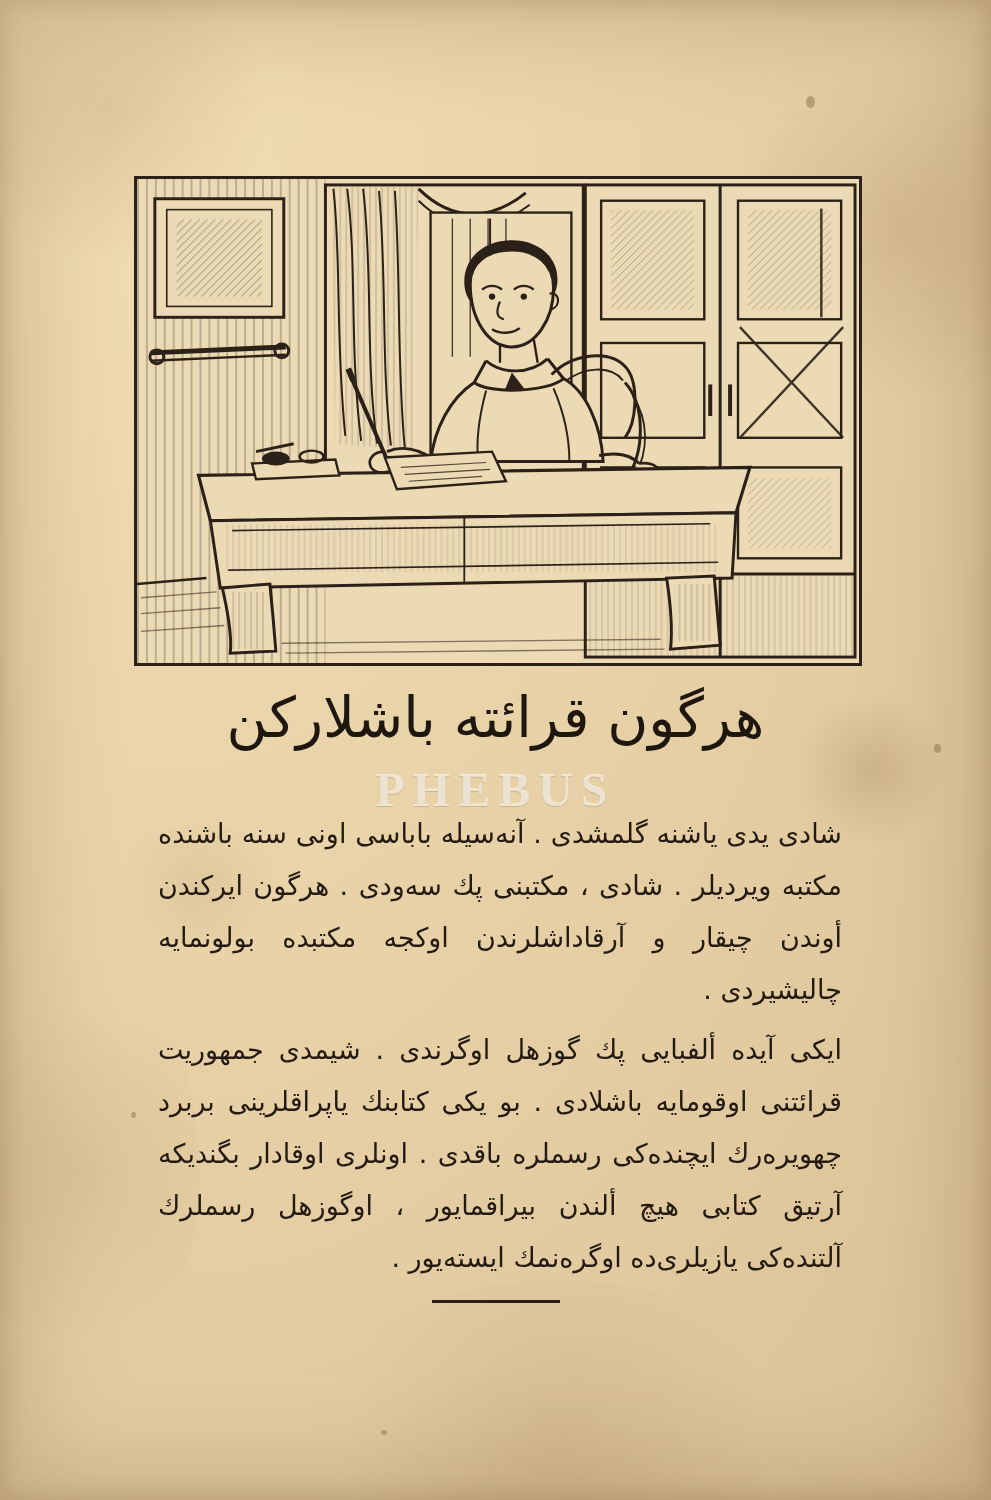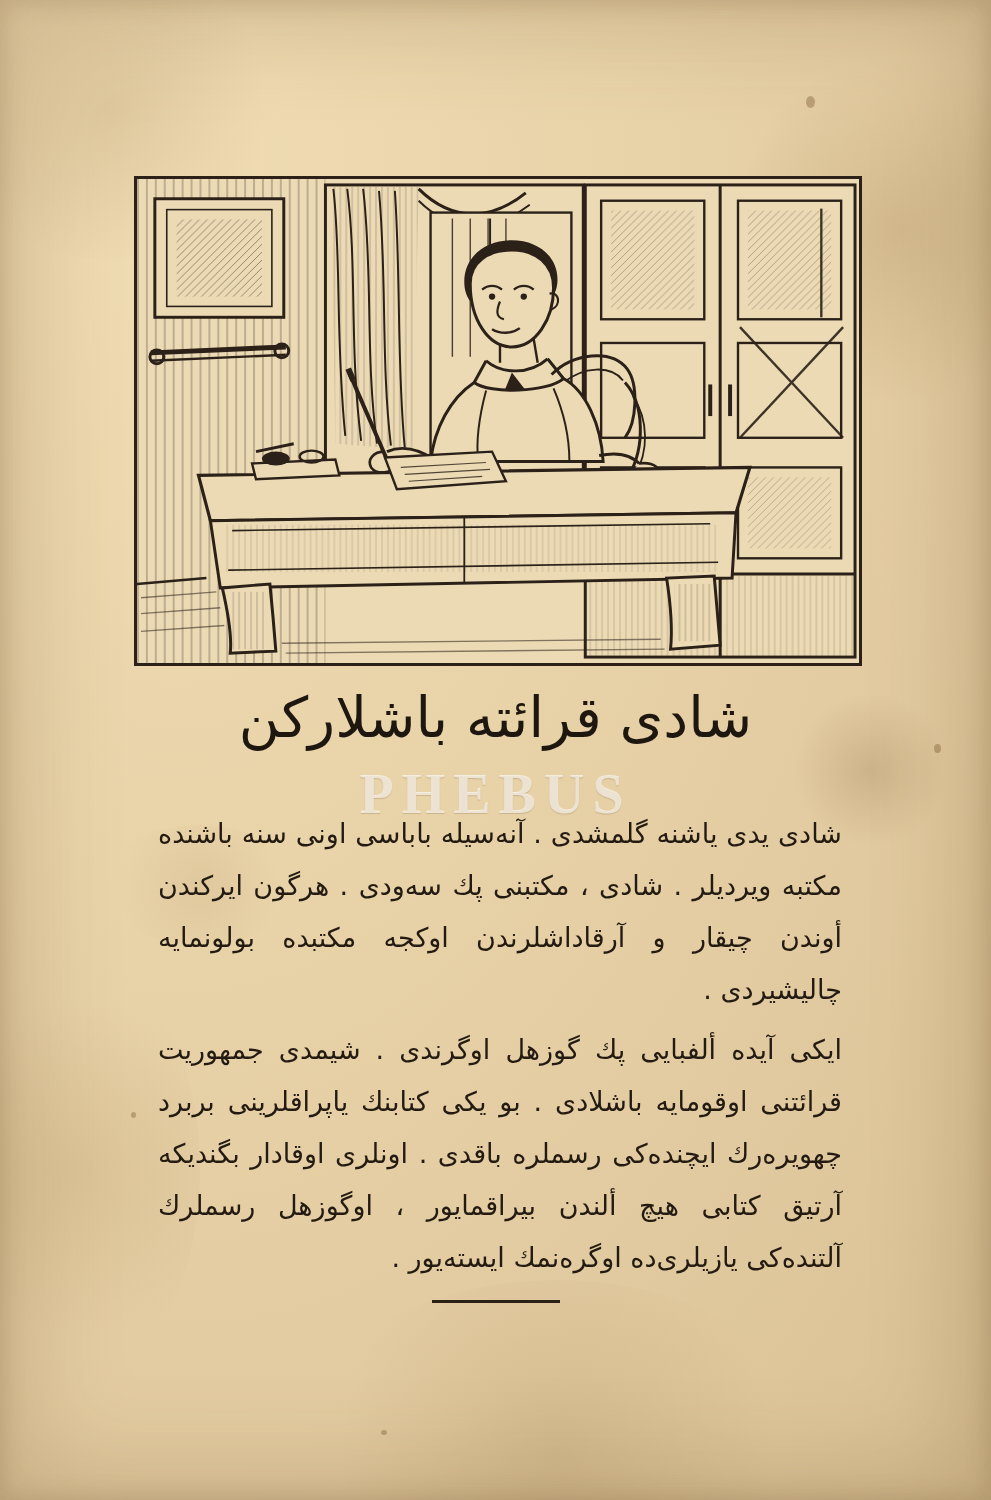--- a/index.html
+++ b/index.html
@@ -98,21 +98,21 @@
     background: #2a2016;
   }
 
   
   #watermark {
     position: absolute;
     left: 0; right: 0;
     top: 762px;
     text-align: center;
     font-family: "Liberation Serif", serif;
-    font-size: 56px;
+    font-size: 48px;
     font-weight: bold;
     letter-spacing: 8px;
     color: rgba(255,255,255,0.62);
     text-shadow: 0 1px 1px rgba(120,90,50,0.25);
     pointer-events: none;
     user-select: none;
   }
 </style>
 </head>
 <body>
@@ -291,21 +291,21 @@
         <path d="M4 440 L84 434"></path>
         <path d="M4 458 L88 452"></path>
         <path d="M146 470 L528 466"></path>
         <path d="M150 480 L532 476"></path>
       </g>
 
       <path d="M0 410 L70 404" stroke="#2b2118" stroke-width="2.6" fill="none"></path>
     </svg>
   </div>
 
-  <div id="title">شادی قرائته باشلاركن</div>
+  <div id="title">هرگون قرائته باشلاركن</div>
 
   <div id="watermark">PHEBUS</div>
 
   <div id="body-text">
     <p>شادی یدی یاشنه گلمشدی . آنه‌سیله باباسی اونی سنه باشنده مكتبه ویردیلر . شادی ، مكتبنی پك سه‌ودی . هرگون ایركندن أوندن چیقار و آرقاداشلرندن اوكجه مكتبده بولونمایه چالیشیردی .</p>
     <p>ایكی آیده ألفبایی پك گوزهل اوگرندی . شیمدی جمهوریت قرائتنی اوقومایه باشلادی . بو یكی كتابنك یاپراقلرینی بربرد چهویره‌رك ایچنده‌كی رسملره باقدی . اونلری اوقادار بگندیكه آرتیق كتابی هیچ ألندن بیراقمایور ، اوگوزهل رسملرك آلتنده‌كی یازیلری‌ده اوگره‌نمك ایسته‌یور .</p>
   </div>
 
   <div class="rule"><span></span></div>
 

